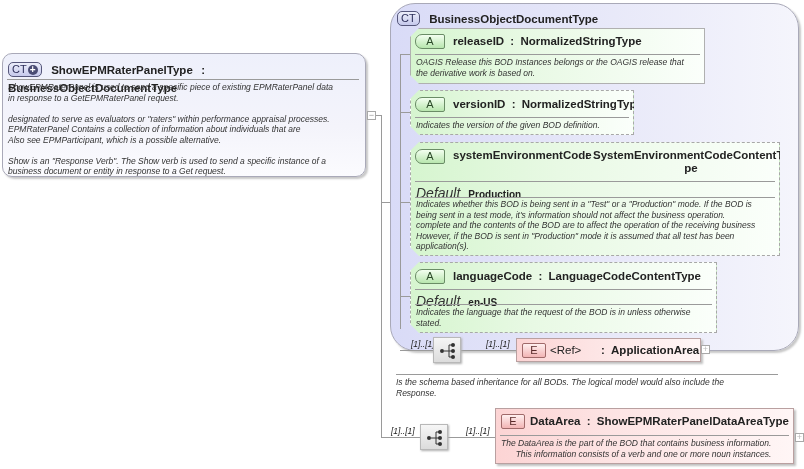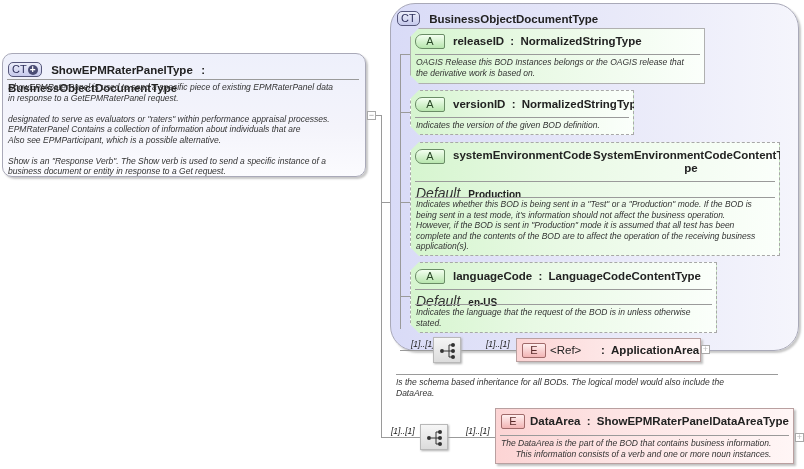--- a/index.html
+++ b/index.html
@@ -217,22 +217,22 @@
       <div>pe</div>
     </div>
     <div class="sep" style="left:4px; right:4px; top:38px;"></div>
     <div class="abs" style="left:5px; top:41px;">
       <span class="default-label">Default</span><span class="default-val">Production</span>
     </div>
     <div class="sep" style="left:4px; right:4px; top:54px;"></div>
     <div class="doc" style="left:5px; top:56px;">
       <div>Indicates whether this BOD is being sent in a "Test" or a "Production" mode. If the BOD is</div>
       <div>being sent in a test mode, it's information should not affect the business operation.</div>
+      <div>complete and the contents of the BOD are to affect the operation of the receiving business</div>
       <div>However, if the BOD is sent in "Production" mode it is assumed that all test has been</div>
-      <div>complete and the contents of the BOD are to affect the operation of the receiving business</div>
       <div>application(s).</div>
     </div>
   </div>
 
   <div class="attr attr-dashed" style="left:19px; top:258px; width:307px; height:71px;">
     <div class="a-badge" style="left:4px; top:6px;">A</div>
     <div class="abs title" style="left:42px; top:7px;">
       <span>languageCode</span>
       <span style="margin:0 3px;">:</span>
       <span>LanguageCodeContentType</span>
@@ -269,21 +269,21 @@
     <div class="abs title" style="left:84px; top:5px;text-align:center;">
       <span>:</span>
       <span style="margin-left:3px;">ApplicationArea</span>
     </div>
   </div>
   <div class="toggle" style="left:310px; top:341px; color:#bbb;">+</div>
 
   <div class="sep" style="left:5px; right:20px; top:370px;"></div>
   <div class="doc" style="left:5px; top:373px;">
     <div>Is the schema based inheritance for all BODs. The logical model would also include the</div>
-    <div>DataArea.</div>
+    <div>Response.</div>
   </div>
 </div>
 
 <div class="mult" style="left:391px; top:426px;">[1]..[1]</div>
 <div class="seq" style="left:420px; top:424px;">
   <svg width="28" height="26" viewBox="0 0 28 26">
     <circle cx="8" cy="13" r="2" fill="#333"></circle>
     <line x1="10" y1="13" x2="15" y2="13" stroke="#333" stroke-width="1"></line>
     <line x1="15" y1="7" x2="15" y2="19" stroke="#333" stroke-width="1"></line>
     <line x1="15" y1="7" x2="18" y2="7" stroke="#333" stroke-width="1"></line>

